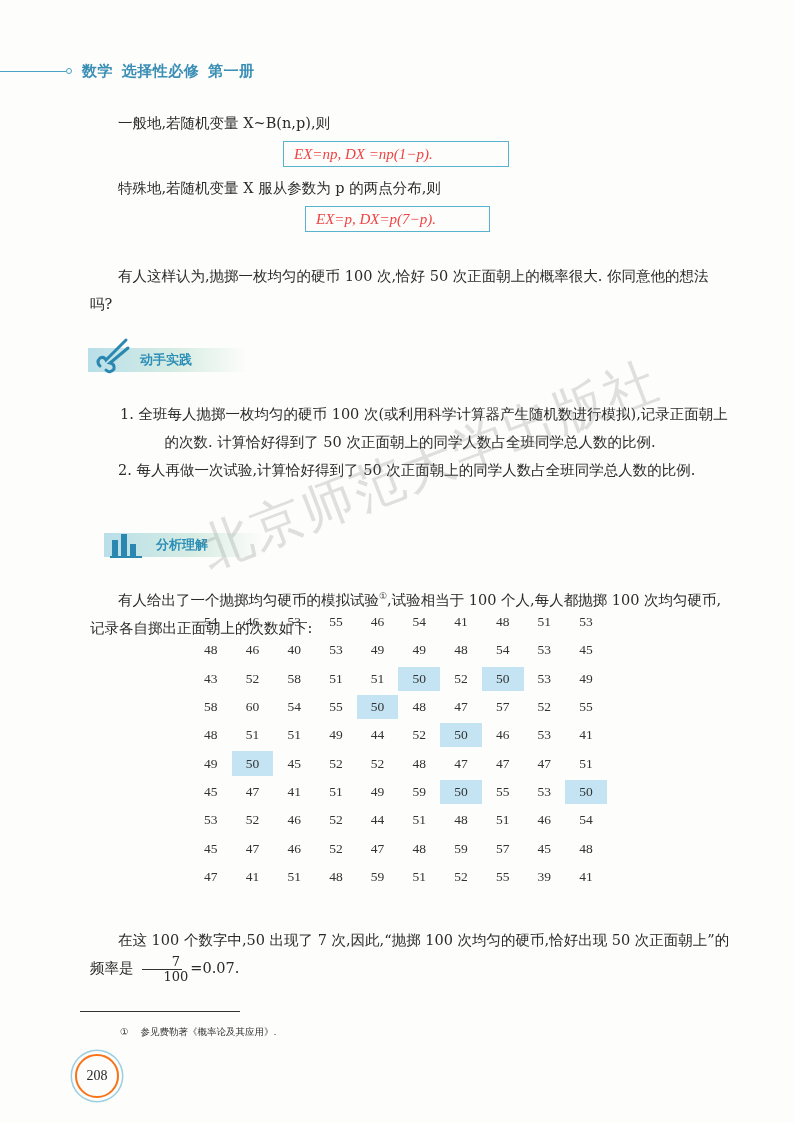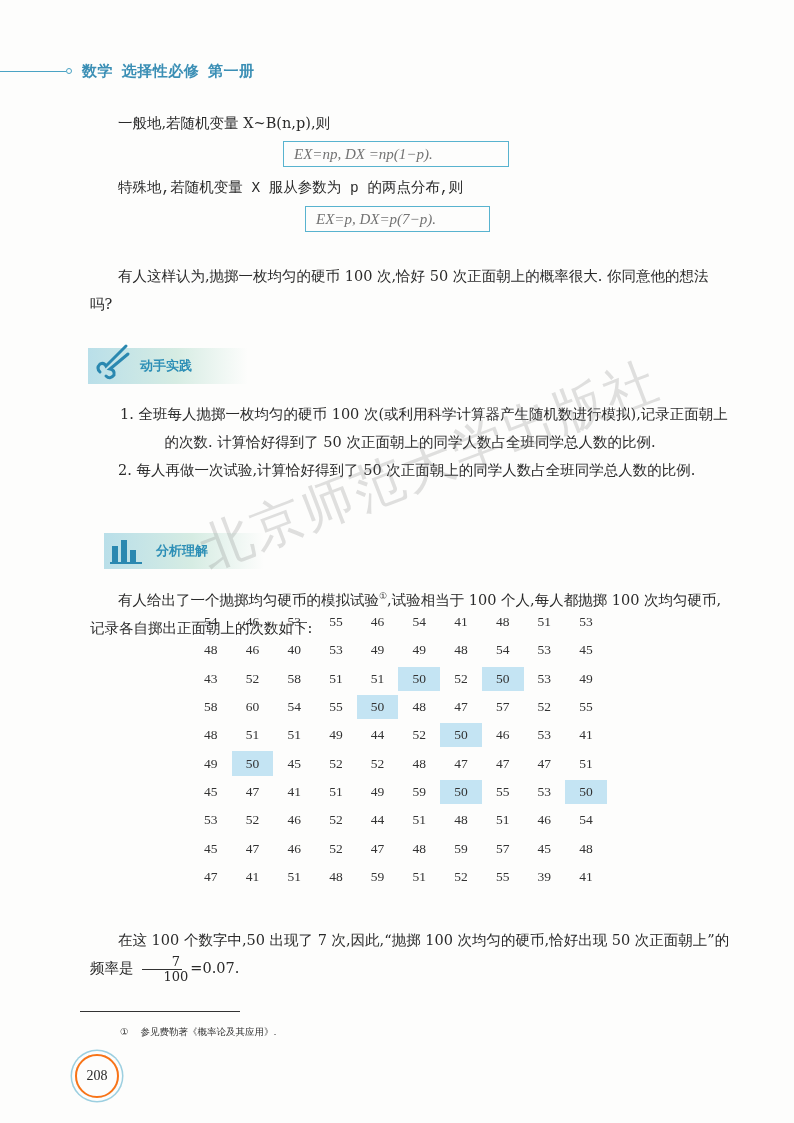--- a/index.html
+++ b/index.html
@@ -21,25 +21,25 @@
     font-family: "DejaVu Sans", sans-serif; font-weight: bold; font-size: 15px;
     color: #3b8fb5; letter-spacing: 0.5px; word-spacing: 3px;
   }
   .para {
     position: absolute; font-size: 14.5px; line-height: 28px; color: #2a2a2a;
   }
   .indent { text-indent: 28px; }
   .formula-box {
     position: absolute; border: 1.2px solid #58b3cf;
     font-family: "Liberation Serif", "DejaVu Serif", serif; font-style: italic;
-    font-size: 15px; color: #737373; display: flex; align-items: center;
+    font-size: 15px; color: #ef4444; display: flex; align-items: center;
     padding: 0 10px; box-sizing: border-box; white-space: pre;
   }
   .banner {
-    position: absolute; height: 36px; display: flex; align-items: center;
+    position: absolute; height: 24px; display: flex; align-items: center;
     background: linear-gradient(90deg, #b9dfe9 0%, #d6ece3 55%, rgba(230,243,235,0) 100%);
   }
   .banner .label {
     font-family: "DejaVu Sans", sans-serif; font-weight: bold; font-size: 13px;
     color: #2d8fb6; margin-left: 8px;
   }
   .grid {
     position: absolute; left: 190px; top: 608px;
     display: grid; grid-template-columns: repeat(10, 41.7px); grid-auto-rows: 28.3px;
   }
@@ -82,21 +82,21 @@
 
 <div>
 
   <div class="header-line"></div>
   <div class="header-dot"></div>
   <div class="header-title">数学 选择性必修 第一册</div>
 
   <div class="para indent" style="left:90px; top:109px; width:640px;">一般地,若随机变量 X~B(n,p),则</div>
   <div class="formula-box" style="left:283px; top:141px; width:226px; height:26px;">EX=np, DX =np(1−p).</div>
 
-  <div class="para indent" style="left:90px; top:174px; width:640px;font-family:Liberation Mono, monospace;">特殊地,若随机变量 X 服从参数为 p 的两点分布,则</div>
+  <div class="para indent" style="left:90px; top:174px; width:640px;">特殊地,若随机变量 X 服从参数为 p 的两点分布,则</div>
   <div class="formula-box" style="left:305px; top:206px; width:185px; height:26px;">EX=p, DX=p(7−p).</div>
 
   <div class="para indent" style="left:90px; top:262px; width:640px;">有人这样认为,抛掷一枚均匀的硬币 100 次,恰好 50 次正面朝上的概率很大. 你同意他的想法吗?</div>
 
   <div class="banner" style="left:88px; top:348px; width:160px;">
     <svg width="40" height="40" viewBox="0 0 40 40" style="margin-left:4px; margin-top:-8px;">
       <path d="M8 30 Q4 26 8 22 Q12 20 14 24 L34 4" stroke="#2a88b0" stroke-width="3" fill="none" stroke-linecap="round"></path>
       <path d="M14 34 Q18 38 22 33 Q23 28 18 27 L36 12" stroke="#2a88b0" stroke-width="3" fill="none" stroke-linecap="round"></path>
     </svg>
     <span class="label">动手实践</span>

